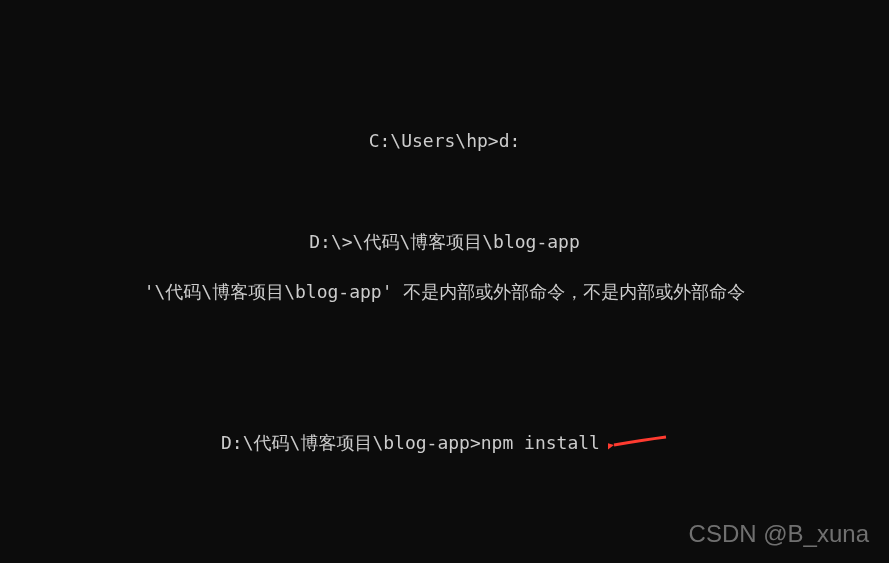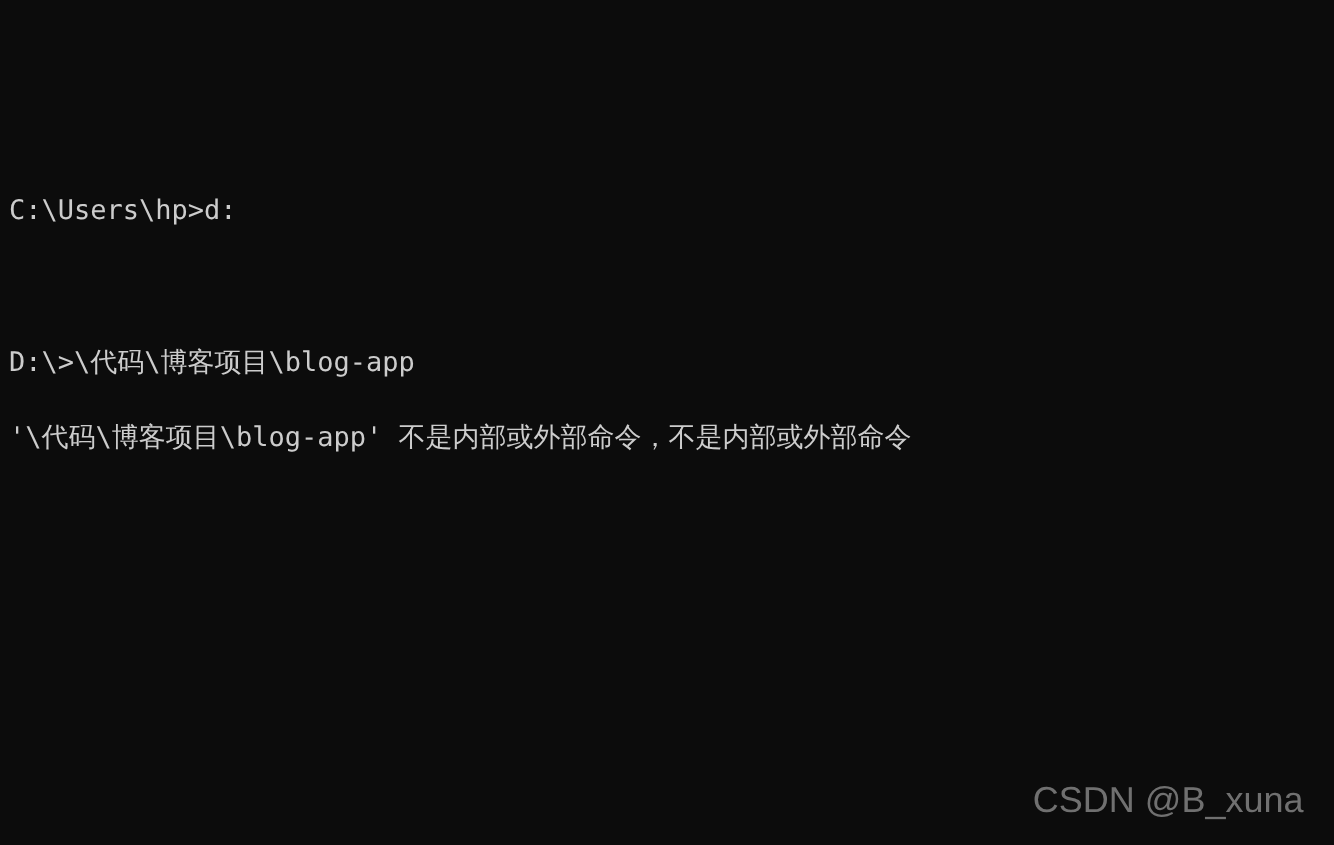--- a/index.html
+++ b/index.html
@@ -19,20 +19,21 @@
       position: relative;
       overflow: hidden;
       white-space: pre;
     }
     .terminal {
       position: relative;
     }
     .line {
       display: block;
       min-height: 1.4em;
+      text-align: center;
     }
     .arrow {
       display: inline-block;
       position: relative;
       vertical-align: middle;
       margin-left: 8px;
     }
     .arrow svg {
       display: block;
     }
@@ -50,20 +51,28 @@
 
 
 
 <div class="terminal">
 <span class="line"><span>C:\Users\hp&gt;</span><span>d:</span></span>
 <span class="line">&nbsp;</span>
 <span class="line"><span>D:\&gt;</span><span>\代码\博客项目\blog-app</span></span>
 <span class="line">'\代码\博客项目\blog-app' 不是内部或外部命令，不是内部或外部命令</span>
 <span class="line">&nbsp;</span>
 <span class="line">&nbsp;</span>
+<span class="line"><span>D:\代码\博客项目\blog-app&gt;</span><span>npm install</span><span class="arrow"><svg width="60" height="22" viewBox="0 0 60 22">
+          <defs>
+            <marker id="ah2" markerWidth="10" markerHeight="10" refX="2" refY="5" orient="auto">
+              <path d="M10,1 L2,5 L10,9 Z" fill="#ff3b30"></path>
+            </marker>
+          </defs>
+          <path d="M58,4 Q35,7 6,12" stroke="#ff3b30" stroke-width="3" fill="none" marker-end="url(#ah2)"></path>
+        </svg></span></span>
 
 
 
 
 
 
 
 
 
 

